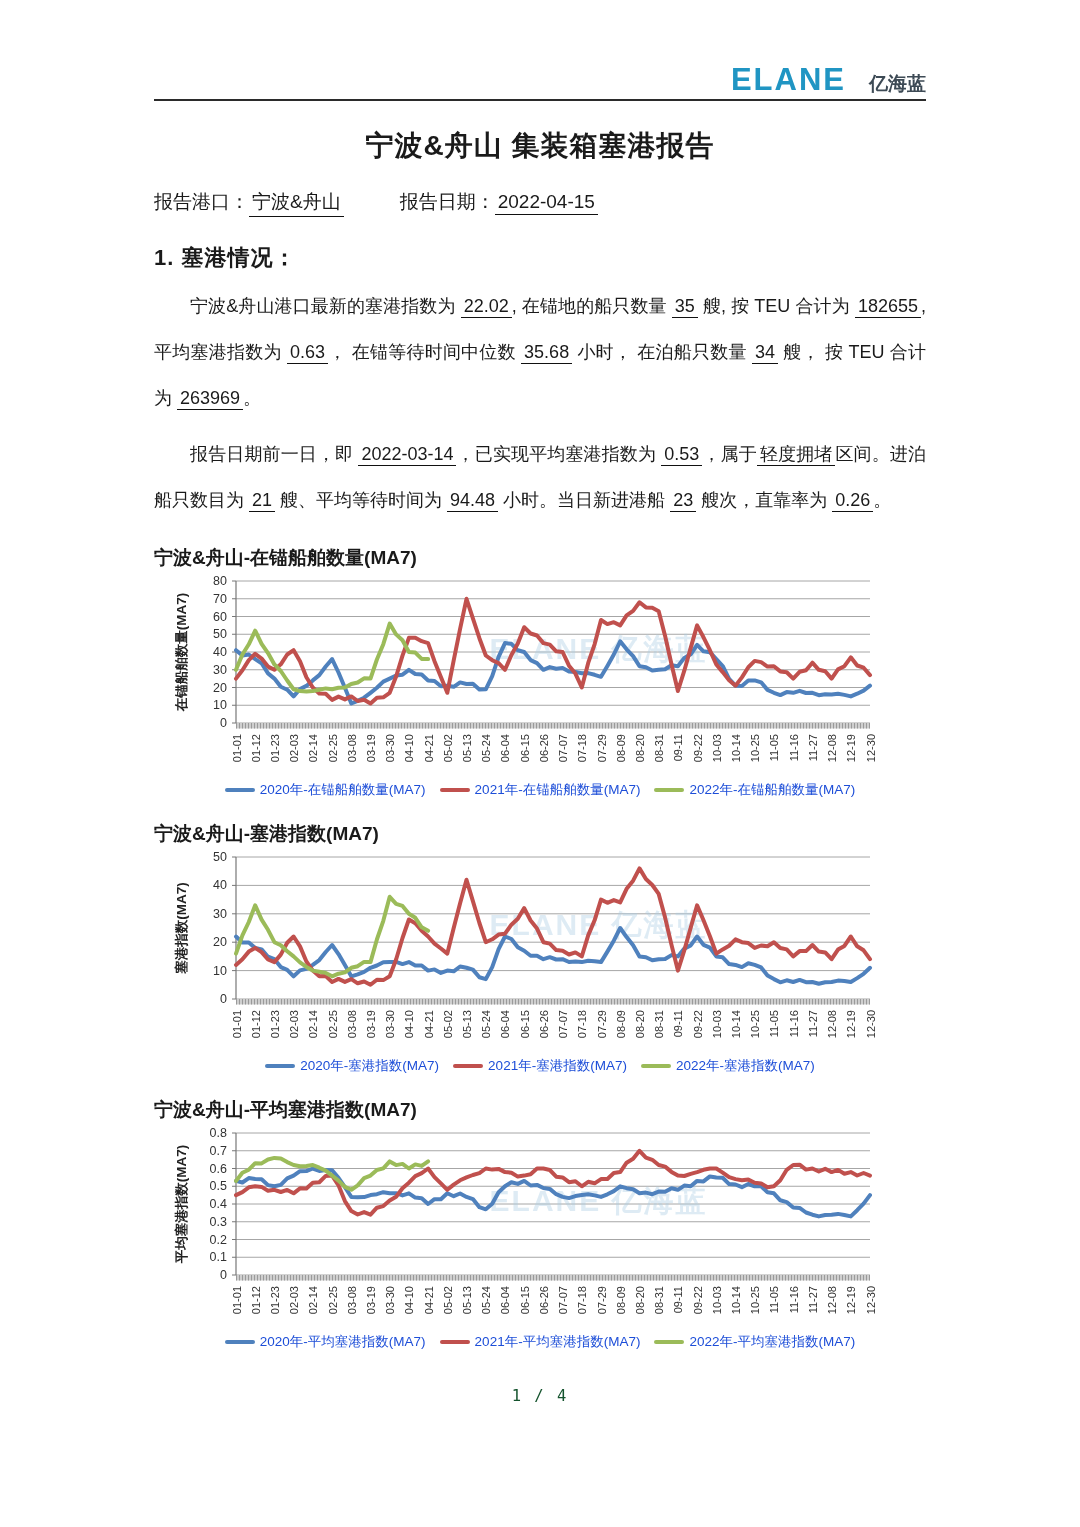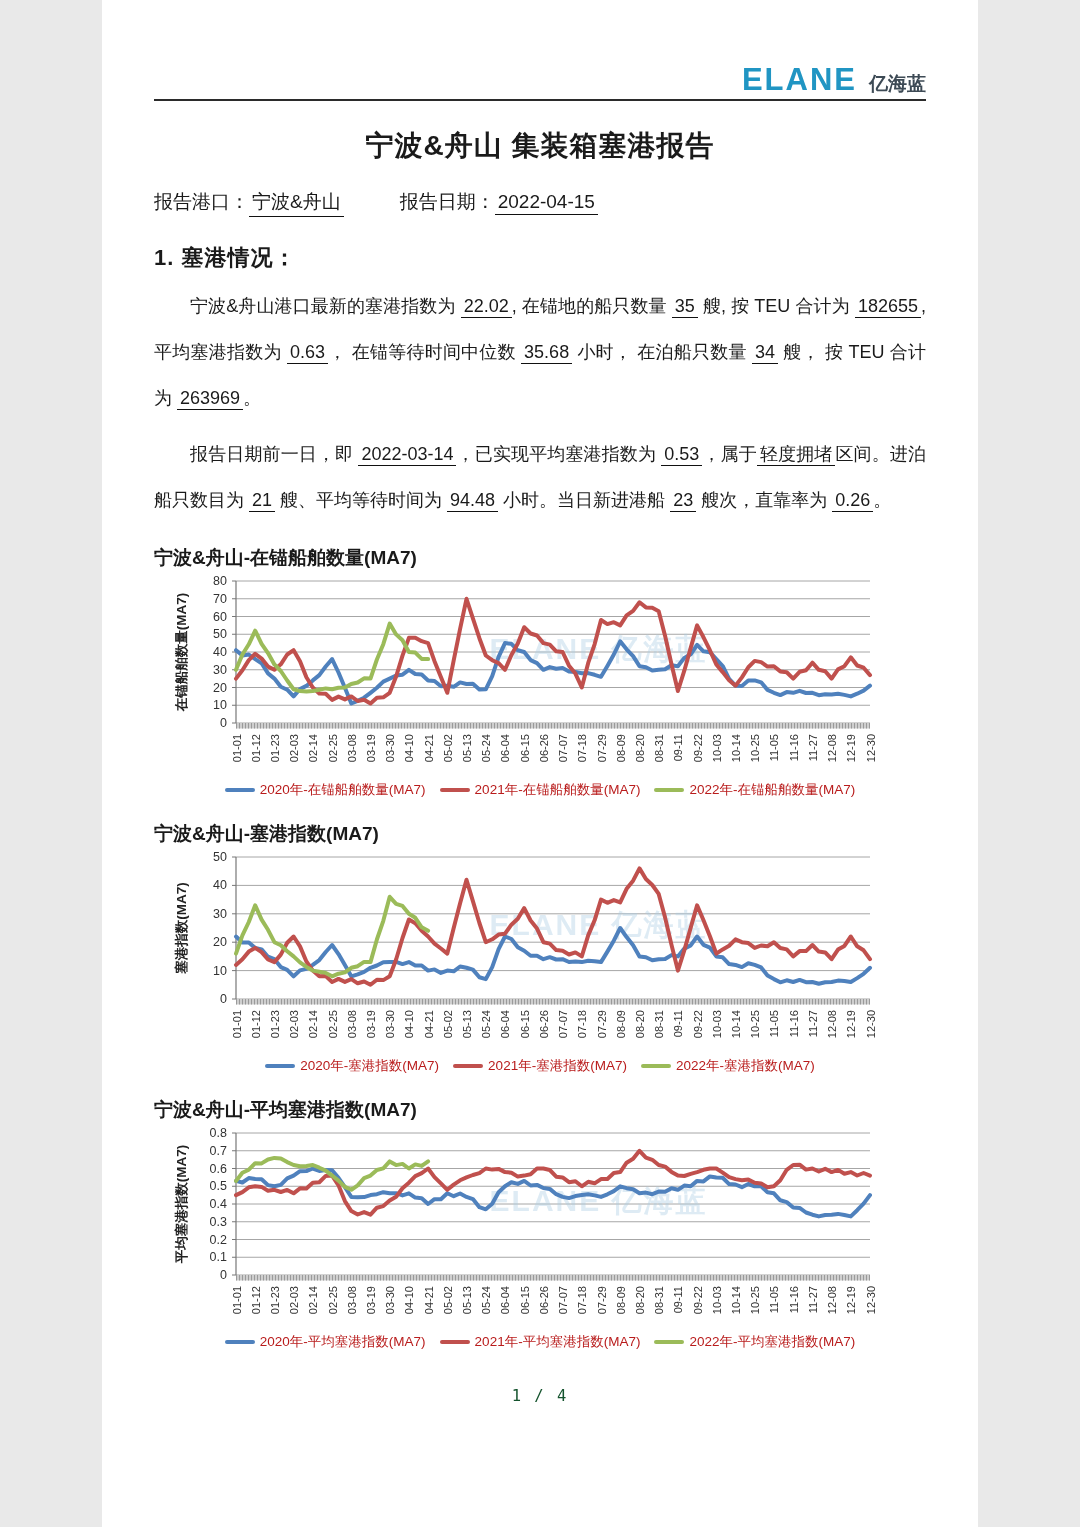--- a/index.html
+++ b/index.html
@@ -1,39 +1,39 @@
 <!DOCTYPE html>
 <html><head>
 <meta charset="utf-8">
 <style>
   html,body{margin:0;padding:0;background:#e9e9e9;}
   .page{
-    width:876px;height:1527px;background:#ffffff;margin:0 auto;
+    width:1080px;height:1527px;background:#ffffff;margin:0 auto;
     font-family:"Liberation Sans","DejaVu Sans",sans-serif;color:#1a1a1a;
     overflow:hidden;position:relative;
   }
   .content{width:772px;margin:0 auto;}
   
   .header-row{padding-top:64px;display:flex;justify-content:flex-end;align-items:flex-end;
     border-bottom:2px solid #2b2b2b;padding-bottom:4px;}
   .logo{display:flex;align-items:baseline;line-height:1;}
   .logo-main{font-weight:700;font-size:31px;letter-spacing:2px;}
-  .logo-suffix{font-size:19px;font-weight:700;color:#3d4a55;margin-left:12px;}
+  .logo-suffix{font-size:19px;font-weight:700;color:#3d4a55;margin-left:23px;}
   
   .report-title{margin-top:26px;text-align:center;font-size:28px;font-weight:700;letter-spacing:1px;}
   .meta-row{margin-top:24px;font-size:19px;display:flex;align-items:baseline;}
   .meta-gap{width:56px;}
   .u{border-bottom:1.6px solid #111;padding:0 3px 1px 3px;}
   
   .section-heading{margin-top:26px;font-size:22px;font-weight:700;letter-spacing:1px;}
   .para{margin-top:10px;font-size:18px;line-height:46px;text-align:justify;text-indent:2em;}
   
   .chart-block{margin-top:14px;}
   .chart-title{text-align:left;font-size:19px;font-weight:700;padding-top:8px;padding-bottom:2px;}
-  .legend{display:flex;justify-content:center;align-items:flex-end;font-size:13.5px;color:#b91c1c;
+  .legend{display:flex;justify-content:center;align-items:flex-end;font-size:13.5px;color:#1d4ed8;
     margin-top:-4px;gap:14px;}
   .legend-item{display:flex;align-items:center;white-space:nowrap;}
   .legend-item .sw{display:inline-block;width:30px;height:4px;border-radius:2px;margin-right:5px;}
   svg text{font-family:"Liberation Sans","DejaVu Sans",sans-serif;}
   
   .page-footer{margin-top:36px;text-align:center;font-size:15.5px;color:#14532d;letter-spacing:2px;
     font-family:"DejaVu Sans Mono","Liberation Mono",monospace;}
 </style>
 </head>
 <body>

